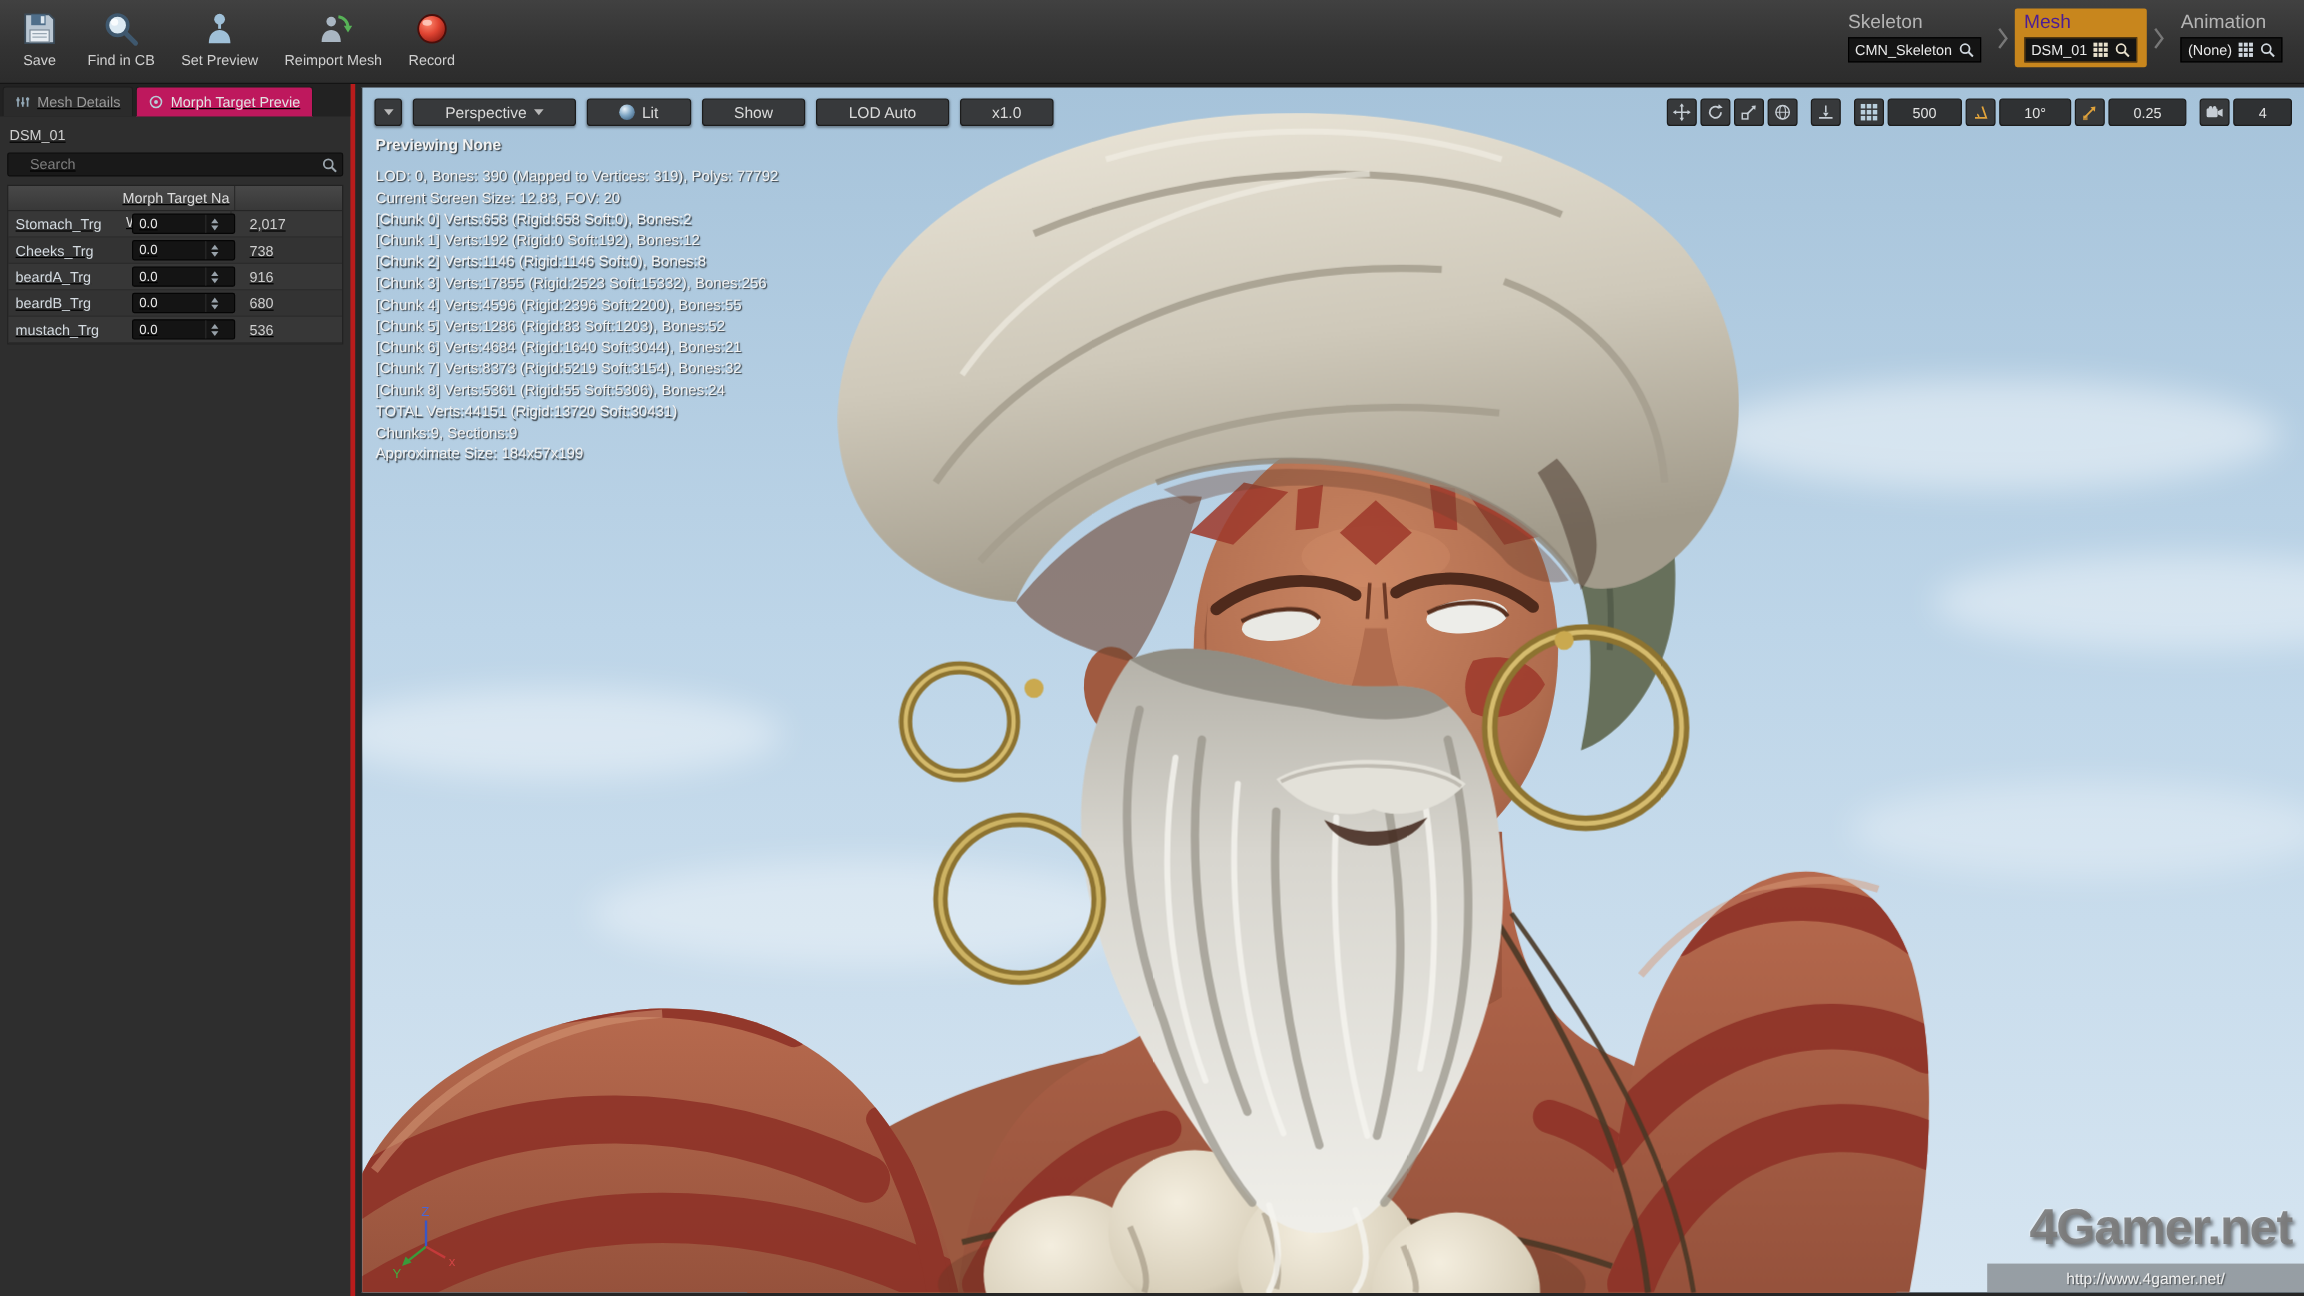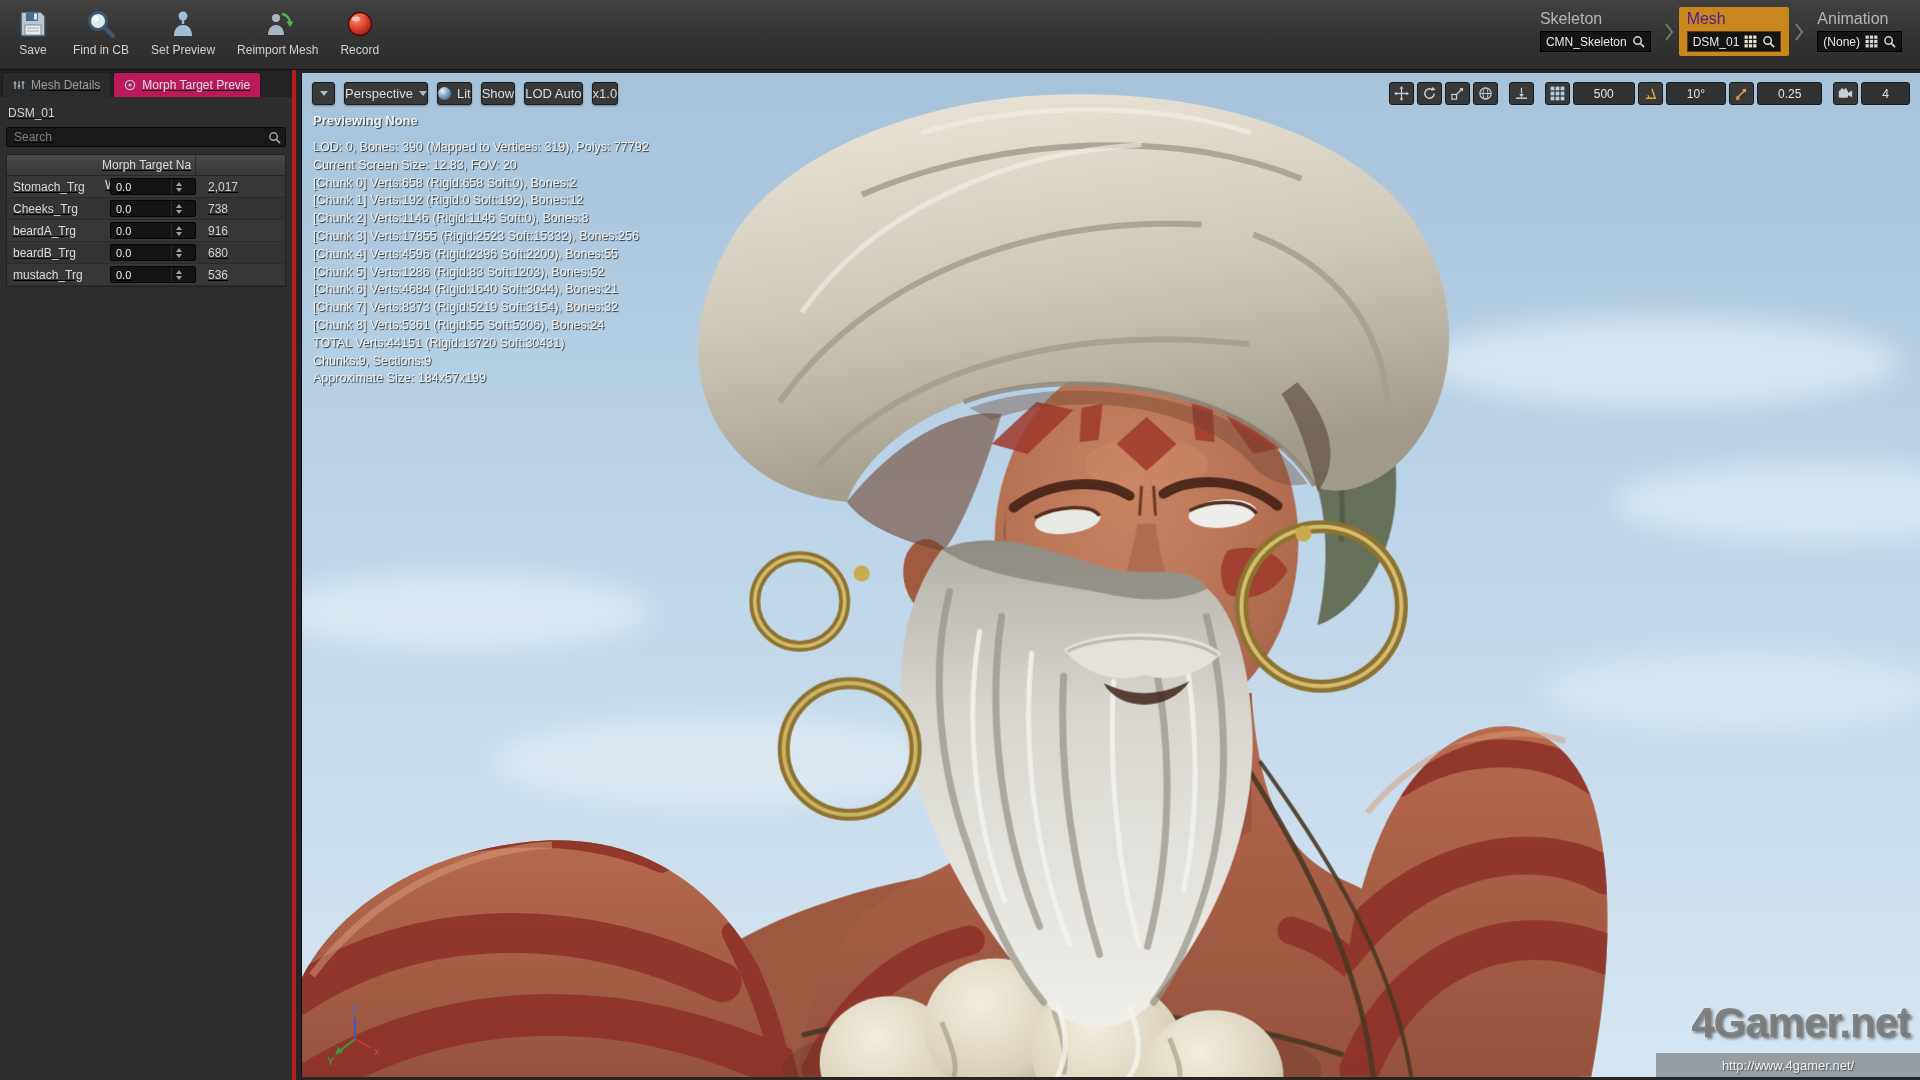--- a/index.html
+++ b/index.html
@@ -37,21 +37,21 @@
     background:#2e2e2e; border-right:4px solid #b91c1c;text-decoration:underline; }
   .tabs { display:flex; height:27px; background:#222; align-items:flex-end; gap:2px; padding:2px 2px 0; }
   .tab { display:flex; align-items:center; gap:6px; height:25px; padding:0 10px; font-size:12px;
     color:#9a9a9a; background:#2b2b2b; border:1px solid #1d1d1d; border-bottom:none;
     border-radius:3px 3px 0 0; white-space:nowrap; }
   .tab.active { background:#be185d; color:#e2e2e2; }
   .tab svg { width:12px; height:12px; }
   .panel-body { padding:6px; }
   .asset-name { font-size:12px; color:#cfcfcf; margin:3px 2px 7px; }
   .searchbox { position:relative; height:20px; background:#191919; border:1px solid #0d0d0d;
-    border-radius:2px; display:flex; align-items:center; padding:0 22px 0 7px; }
+    border-radius:2px; display:flex; align-items:center; padding:0 22px 0 18px; }
   .searchbox input { flex:1; background:transparent; border:none; outline:none; color:#cfcfcf;
     font-size:12px; font-family:inherit; }
   .searchbox input::placeholder { color:#7d7d7d; }
   .searchbox .mag { position:absolute; right:4px; top:3px; width:13px; height:13px; }
   .mt-table { margin-top:7px; border:1px solid #222; }
   .mt-head { display:flex; height:21px; background:linear-gradient(#484848,#383838);
     border-bottom:1px solid #252525; font-size:12px; color:#dcdcdc; align-items:center;flex-direction:column; }
   .mt-head > div { padding:0 6px; border-right:1px solid #2a2a2a; height:100%;
     display:flex; align-items:center; overflow:hidden; white-space:nowrap; }
   .col-name { width:100px; flex:none; }
@@ -69,21 +69,21 @@
     border-left:1px solid #2a2a2a; }
   .spin svg { width:8px; height:12px; }
   .mt-row .col-vert { padding:0 7px; color:#cfcfcf; }
 
   
   .viewport { position:absolute; left:301px; top:73px; right:0; bottom:3px;
     background:#aecbe0; overflow:hidden; border-left:1px solid #101010; }
   .scene { position:absolute; left:0; top:0; width:100%; height:100%; }
   .vp-tb { position:absolute; top:9px; left:10px; display:flex; gap:9px; align-items:center; }
   .vp-btn { height:23px; display:flex; align-items:center; gap:6px; background:rgba(46,46,46,0.93);
-    border:1px solid #1c1c1c; border-radius:3px; color:#dadada; font-size:13px; padding:0 0;
+    border:1px solid #1c1c1c; border-radius:3px; color:#dadada; font-size:13px; padding:0 26px;
     box-shadow:0 1px 2px rgba(0,0,0,0.35); white-space:nowrap; }
   .vp-btn.small { width:23px; padding:0; justify-content:center; }
   .caret { width:0; height:0; border-left:4px solid transparent; border-right:4px solid transparent;
     border-top:5px solid #b8b8b8; }
   .lit-sphere { width:13px; height:13px; border-radius:50%;
     background:radial-gradient(circle at 35% 30%, #eaf3fa, #7fa6c4 45%, #2e4f6e); }
   .vp-right { position:absolute; top:9px; right:10px; display:flex; gap:3px; align-items:center; }
   .vp-ic { width:25px; height:23px; display:flex; align-items:center; justify-content:center;
     background:rgba(46,46,46,0.93); border:1px solid #1c1c1c; border-radius:3px; }
   .vp-ic svg { width:15px; height:15px; }

